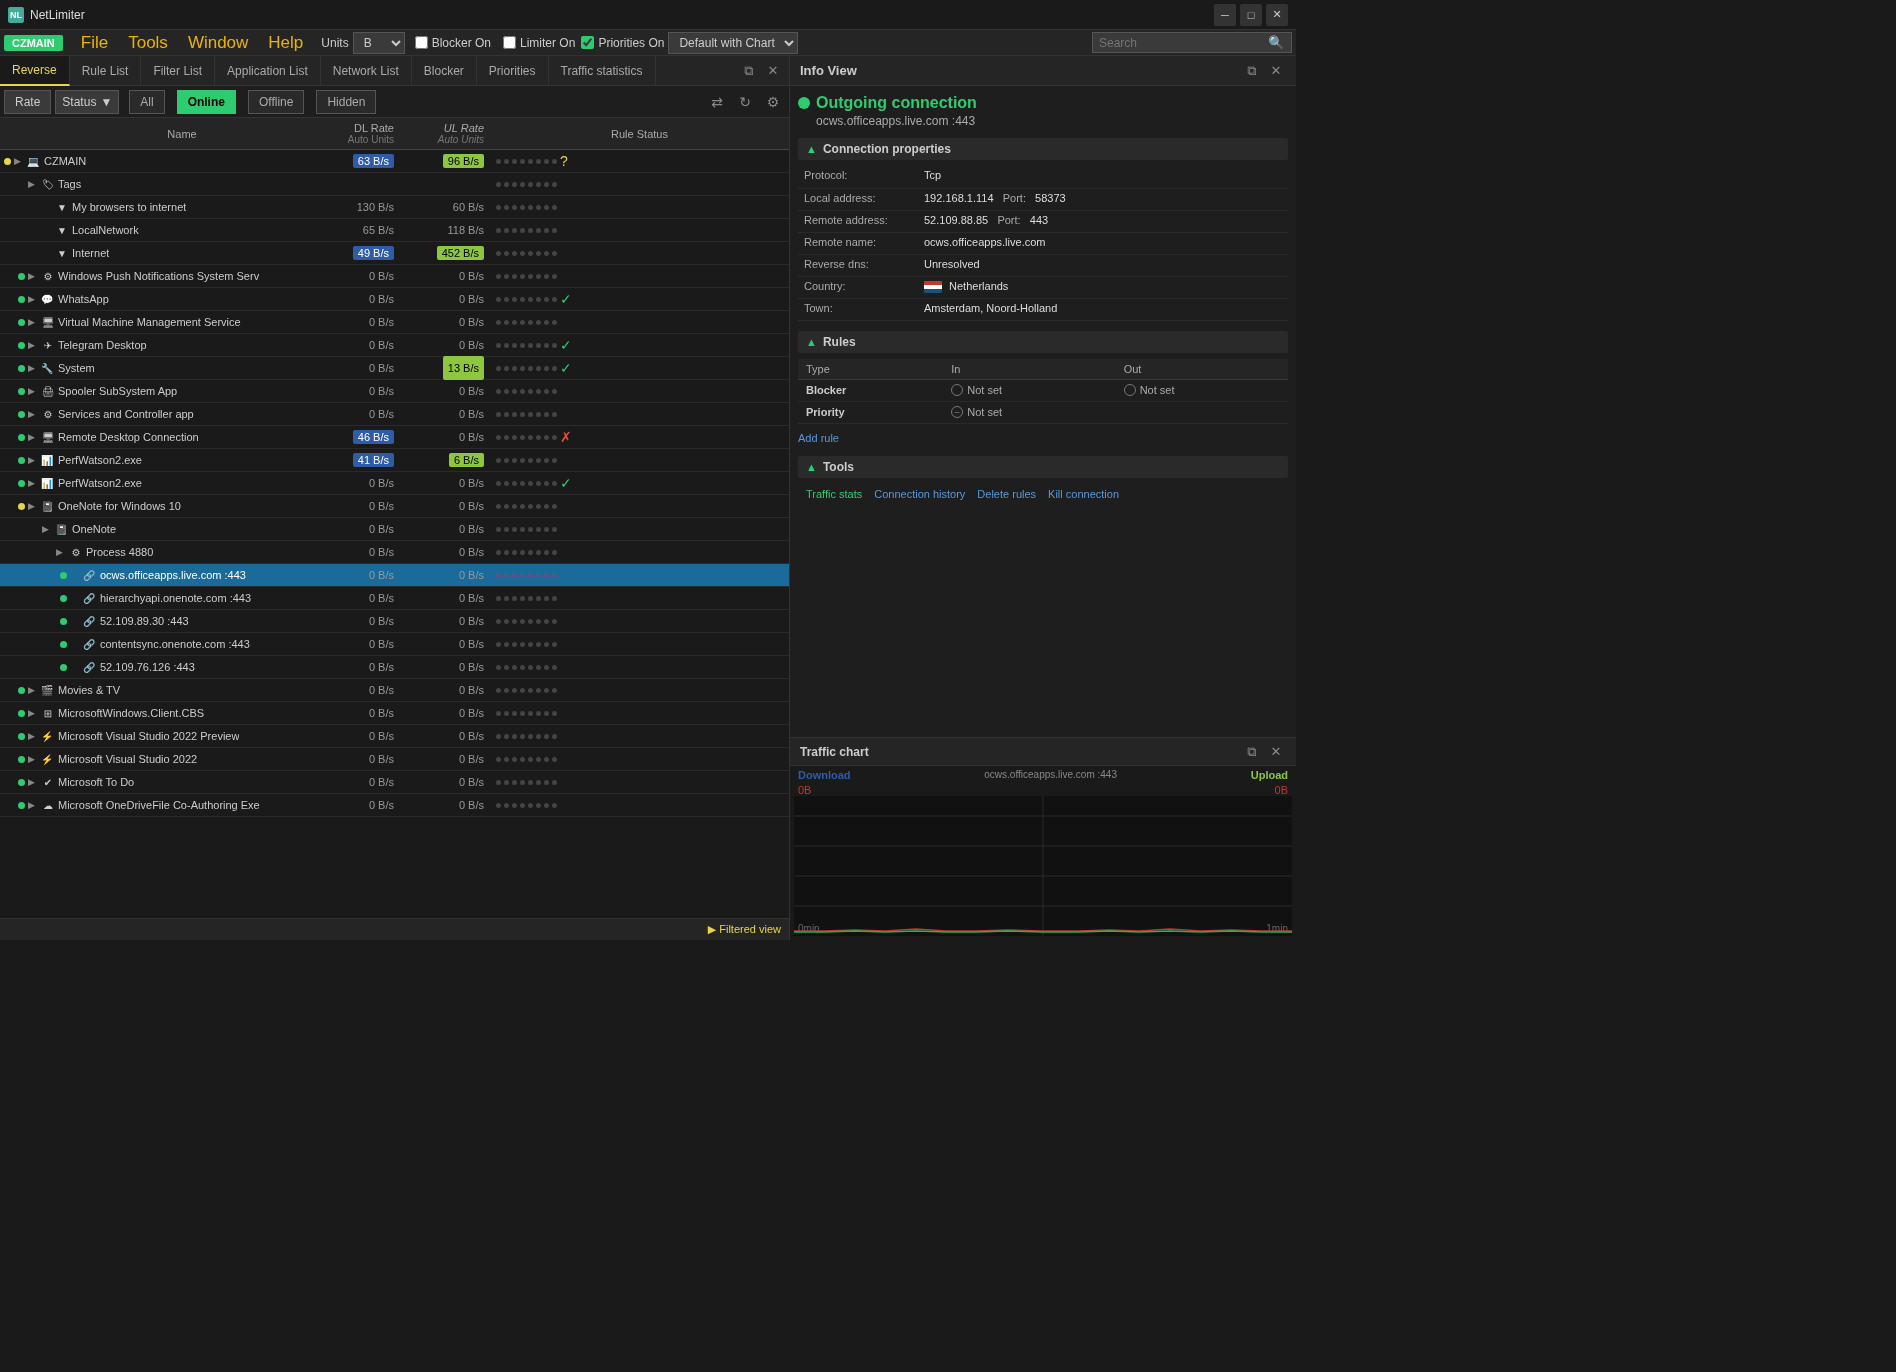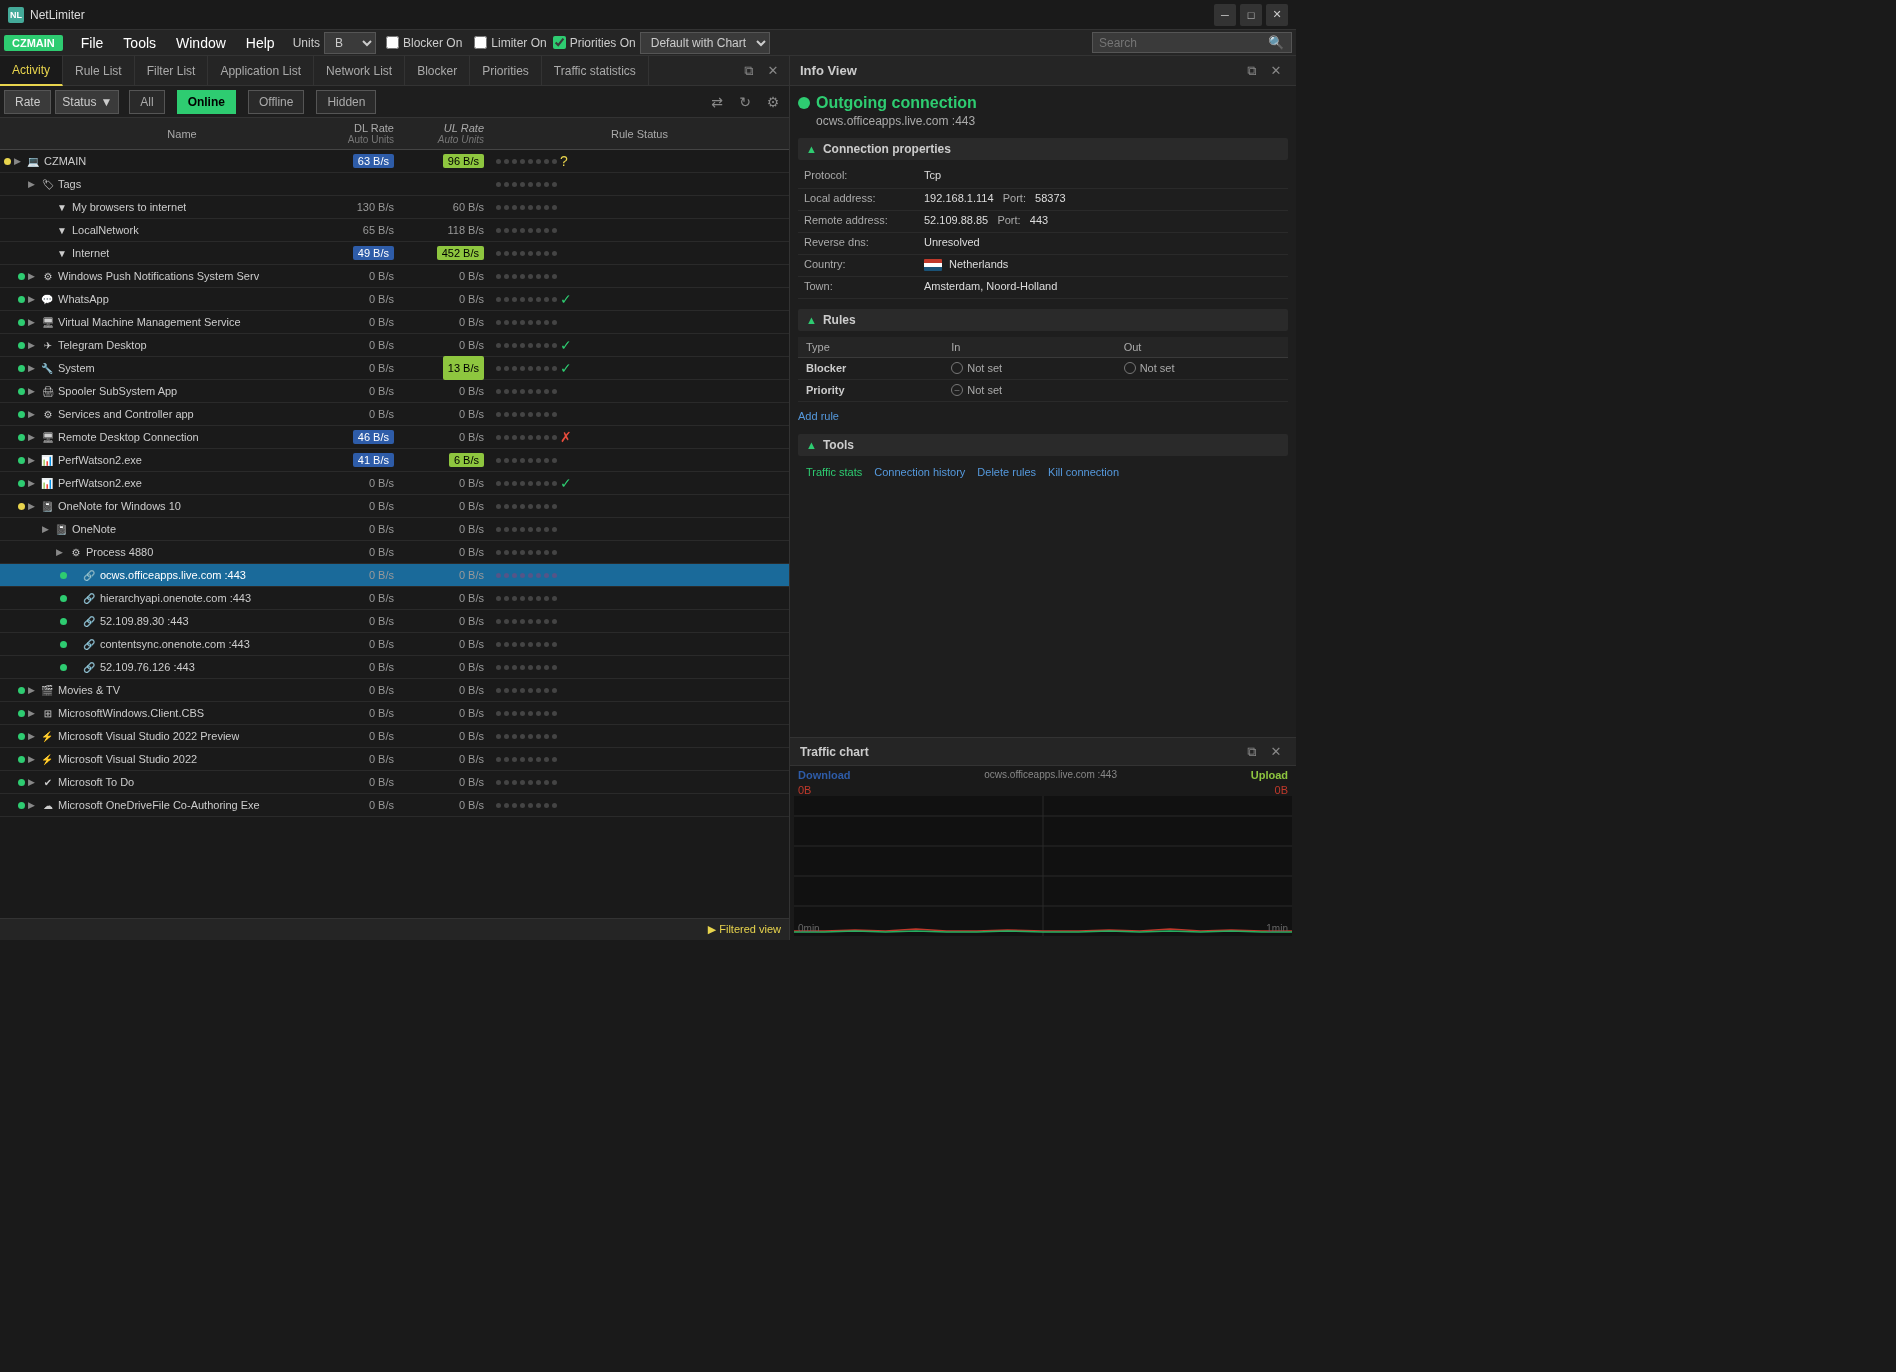--- a/index.html
+++ b/index.html
@@ -8,21 +8,21 @@
     
     .titlebar { background: #1a1a1a; height: 30px; display: flex; align-items: center; padding: 0 8px; gap: 6px; border-bottom: 1px solid #333; }
     .titlebar-icon { width: 16px; height: 16px; background: #4a9; border-radius: 2px; display: flex; align-items: center; justify-content: center; font-size: 9px; color: #fff; font-weight: bold; }
     .titlebar-title { color: #ddd; font-size: 12px; }
     .titlebar-controls { margin-left: auto; display: flex; gap: 4px; }
     .titlebar-btn { width: 22px; height: 22px; background: #333; border: none; color: #ccc; cursor: pointer; display: flex; align-items: center; justify-content: center; font-size: 11px; border-radius: 2px; }
 
     
     .menubar { background: #252525; height: 26px; display: flex; align-items: center; padding: 0 4px; border-bottom: 1px solid #333; }
     .menubar-app { background: #2ecc71; color: #fff; font-weight: bold; font-size: 11px; padding: 2px 8px; margin-right: 8px; border-radius: 2px; }
-    .menu-item { color: #ffffff; padding: 0 10px; height: 26px; display: flex; align-items: center; cursor: pointer; font-size: 14px; }
+    .menu-item { color: #eab308; padding: 0 10px; height: 26px; display: flex; align-items: center; cursor: pointer; font-size: 17px; }
     .units-label { color: #ccc; margin-left: 8px; font-size: 12px; }
     .units-select { background: #3a3a3a; color: #ccc; border: 1px solid #555; padding: 2px 6px; font-size: 12px; margin: 0 4px; cursor: pointer; }
     .checkbox-group { display: flex; align-items: center; gap: 4px; margin: 0 6px; font-size: 12px; color: #ccc; }
     .checkbox-group input { cursor: pointer; }
     .priorities-check { display: flex; align-items: center; gap: 4px; font-size: 12px; color: #ccc; }
     .priorities-check input[type=checkbox] { accent-color: #2ecc71; }
     .chart-select { background: #3a3a3a; color: #ccc; border: 1px solid #555; padding: 2px 6px; font-size: 12px; margin: 0 4px; cursor: pointer; }
     .search-container { margin-left: auto; display: flex; align-items: center; background: #3a3a3a; border: 1px solid #555; padding: 2px 6px; gap: 4px; width: 200px; }
     .search-input { background: transparent; border: none; color: #ccc; font-size: 12px; outline: none; width: 100%; }
     .search-icon { color: #888; font-size: 13px; }
@@ -170,21 +170,21 @@
     <input class="search-input" type="text" placeholder="Search" style="">
     <span class="search-icon">🔍</span>
   </div>
 </div>
 
 <div class="main-layout">
 
   <div class="left-panel">
 
     <div class="tab-bar">
-      <div class="tab active">Activity</div>
+      <div class="tab active">Reverse</div>
       <div class="tab">Rule List</div>
       <div class="tab">Filter List</div>
       <div class="tab">Application List</div>
       <div class="tab">Network List</div>
       <div class="tab">Blocker</div>
       <div class="tab">Priorities</div>
       <div class="tab">Traffic statistics</div>
       <div class="tab-spacer"></div>
       <div class="tab-controls">
         <button class="tab-ctrl-btn">⧉</button>
@@ -909,20 +909,24 @@
         </tr>
         <tr>
           <td>Local address:</td>
           <td>192.168.1.114 &nbsp; <span style="color:#aaa">Port:</span> &nbsp; 58373</td>
         </tr>
         <tr>
           <td>Remote address:</td>
           <td>52.109.88.85 &nbsp; <span style="color:#aaa">Port:</span> &nbsp; 443</td>
         </tr>
         <tr>
+          <td>Remote name:</td>
+          <td>ocws.officeapps.live.com</td>
+        </tr>
+        <tr>
           <td>Reverse dns:</td>
           <td>Unresolved</td>
         </tr>
         <tr>
           <td>Country:</td>
           <td><span class="flag flag-nl"></span> Netherlands</td>
         </tr>
         <tr>
           <td>Town:</td>
           <td>Amsterdam, Noord-Holland</td>

